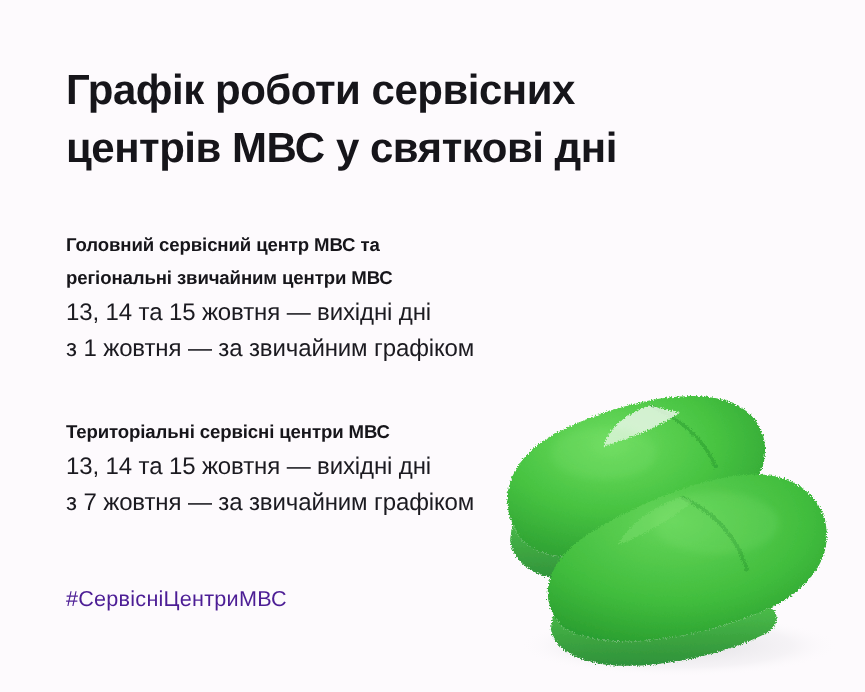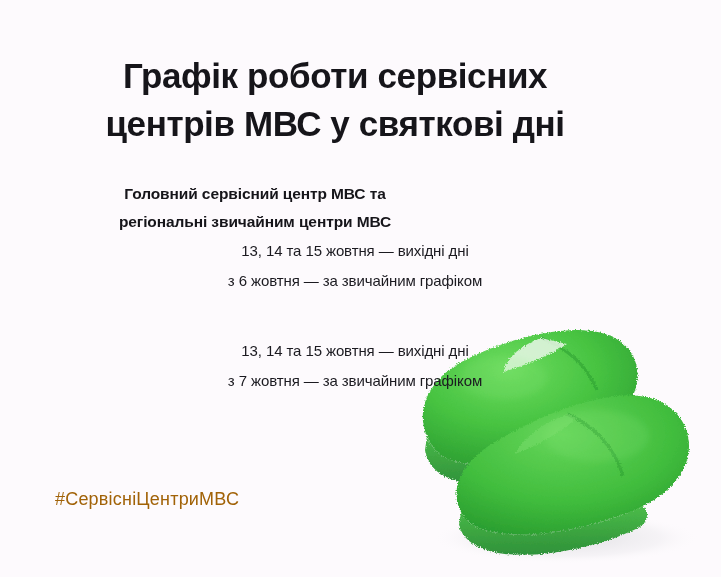--- a/index.html
+++ b/index.html
@@ -14,21 +14,20 @@
     font-family: "Liberation Sans", "DejaVu Sans", sans-serif;
     background: #fdfafd;
   }
 
   .poster {
     position: relative;
     width: 721px;
     height: 576px;
     background: #fdfafd;
     overflow: hidden;
-    text-align: center;
   }
 
   
   .content {
     position: absolute;
     left: 55px;
     top: 52px;
     width: 600px;
     z-index: 3;
   }
@@ -37,38 +36,38 @@
     margin: 0;
     font-size: 35px;
     line-height: 48px;
     font-weight: 800;
     letter-spacing: -0.4px;
     color: #16151a;
     max-width: 560px;
   }
 
   .sections {
-    margin-top: 32px;
+    margin-top: 43px;
   }
 
   .section + .section {
     margin-top: 41px;
   }
 
   .section-heading {
     font-size: 15.5px;
     line-height: 28px;
     font-weight: 700;
     color: #16151a;
     letter-spacing: -0.1px;
     max-width: 400px;
   }
 
   .section-line {
-    font-size: 15px;
+    font-size: 20px;
     line-height: 29.5px;
     font-weight: 400;
     color: #1b1a20;
     letter-spacing: -0.1px;
     white-space: nowrap;
   }
 
   .hashtag {
     position: absolute;
     left: 55px;
@@ -184,26 +183,27 @@
   <div class="content">
 
     <h1 class="poster-title" style="color: rgb(22, 21, 26);">Графік роботи сервісних центрів МВС у святкові дні</h1>
 
     <div class="sections">
 
       <div class="section">
         <div class="section-heading">Головний сервісний центр МВС та</div>
         <div class="section-heading">регіональні звичайним центри МВС</div>
         <div class="section-line" style="color: rgb(27, 26, 32);">13, 14 та 15 жовтня — вихідні дні</div>
-        <div class="section-line" style="color: rgb(27, 26, 32);">з 6 жовтня — за звичайним графіком</div>
+        <div class="section-line" style="color: rgb(27, 26, 32);">з 1 жовтня — за звичайним графіком</div>
       </div>
 
       <div class="section">
+        <div class="section-heading">Територіальні сервісні центри МВС</div>
         <div class="section-line" style="color: rgb(27, 26, 32);">13, 14 та 15 жовтня — вихідні дні</div>
         <div class="section-line" style="color: rgb(27, 26, 32);">з 7 жовтня — за звичайним графіком</div>
       </div>
 
     </div>
   </div>
 
-  <div class="hashtag" style="color: #a16207;">#СервісніЦентриМВС</div>
+  <div class="hashtag" style="color: #4c1d95;">#СервісніЦентриМВС</div>
 
 </div>
 
 </body></html>

